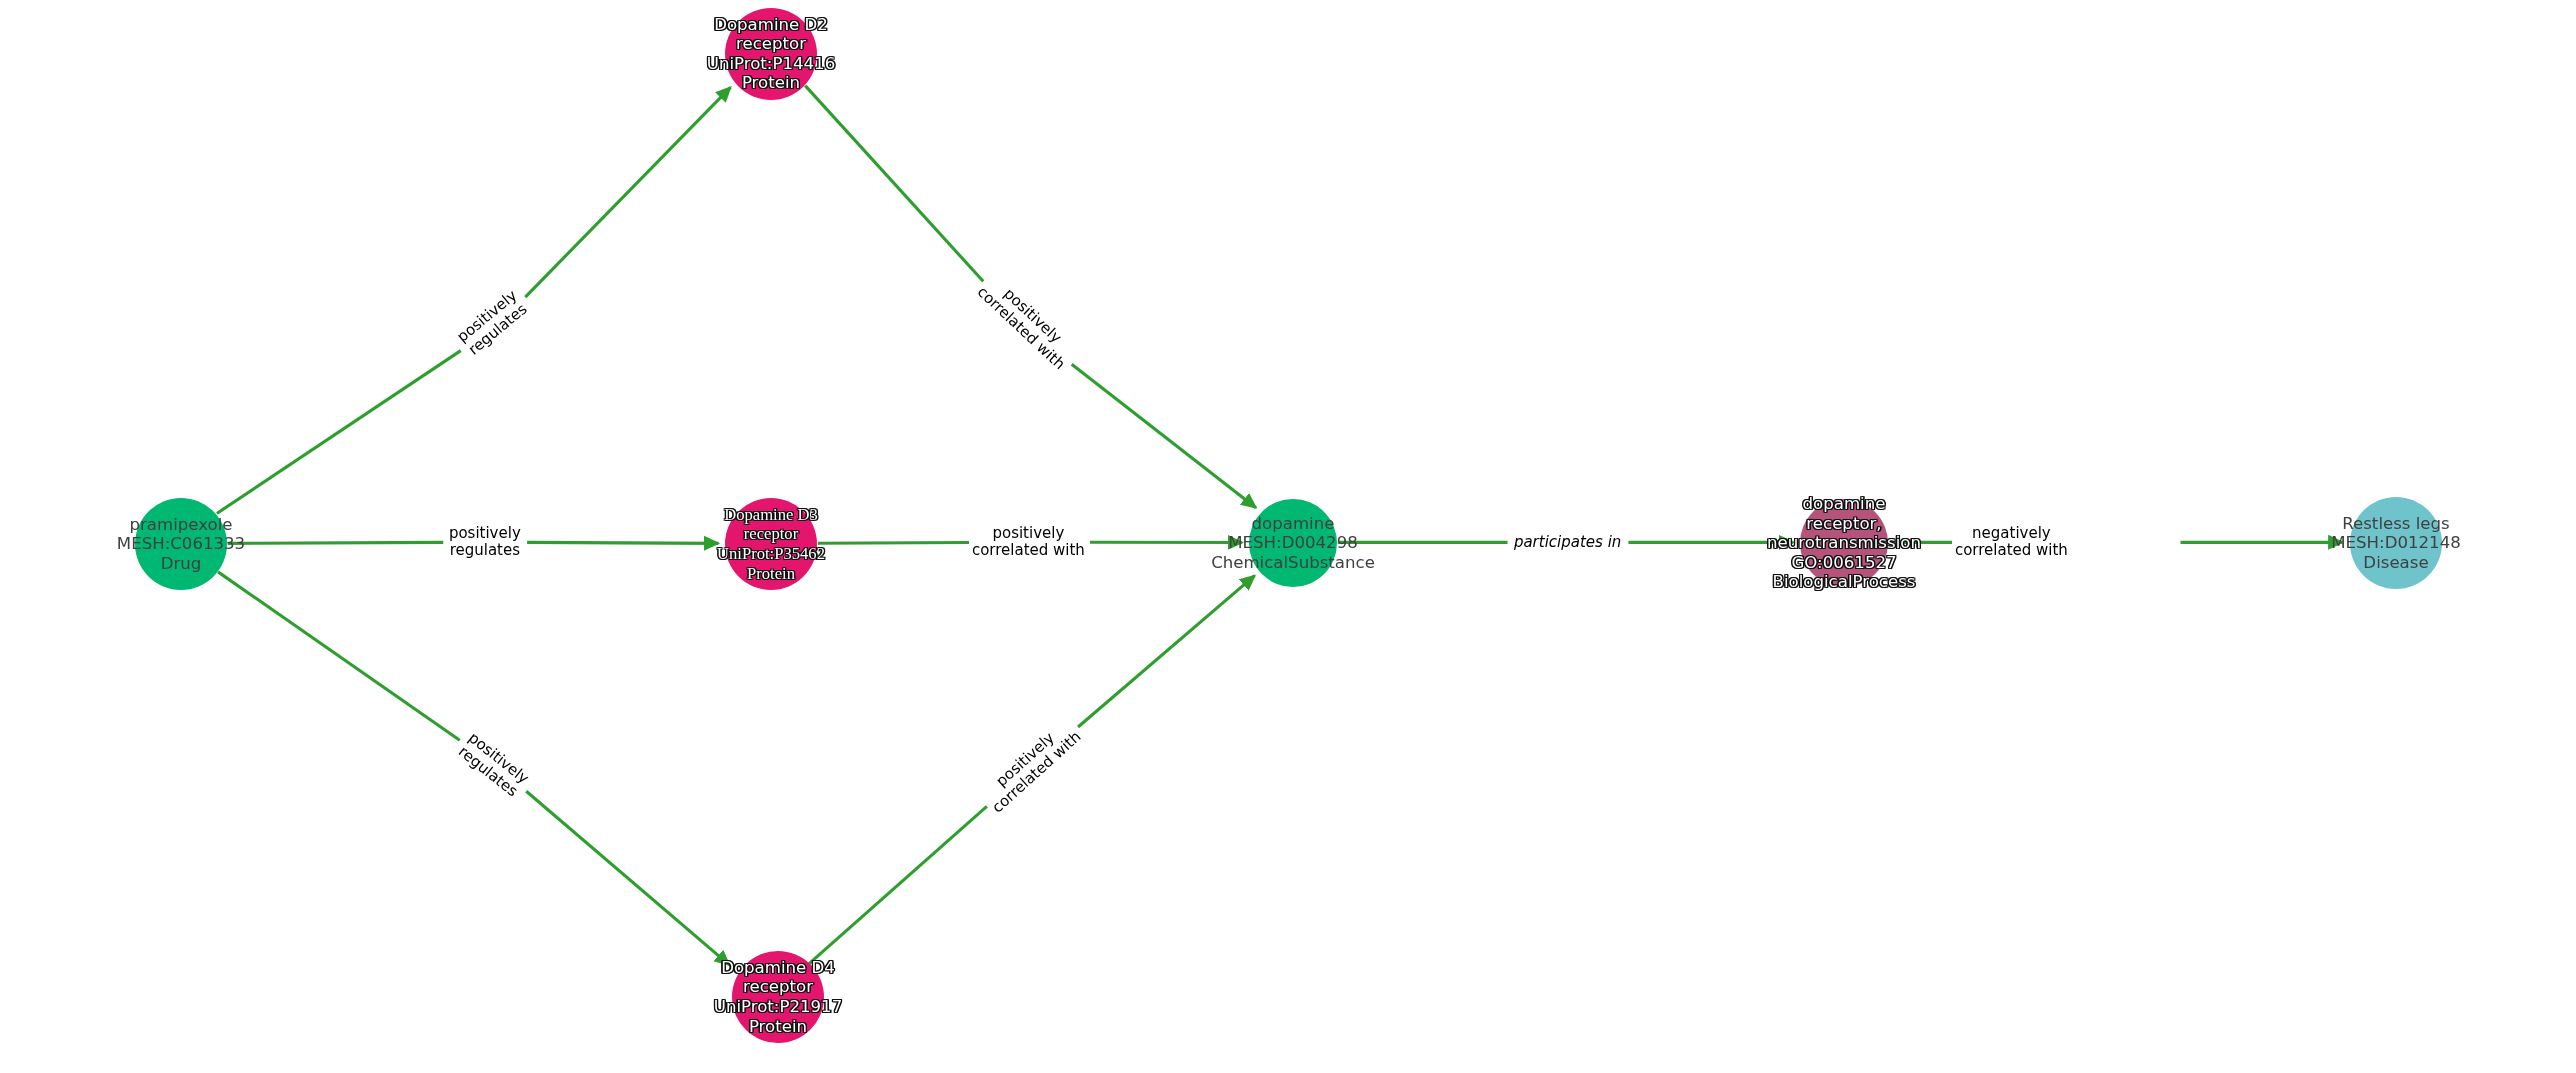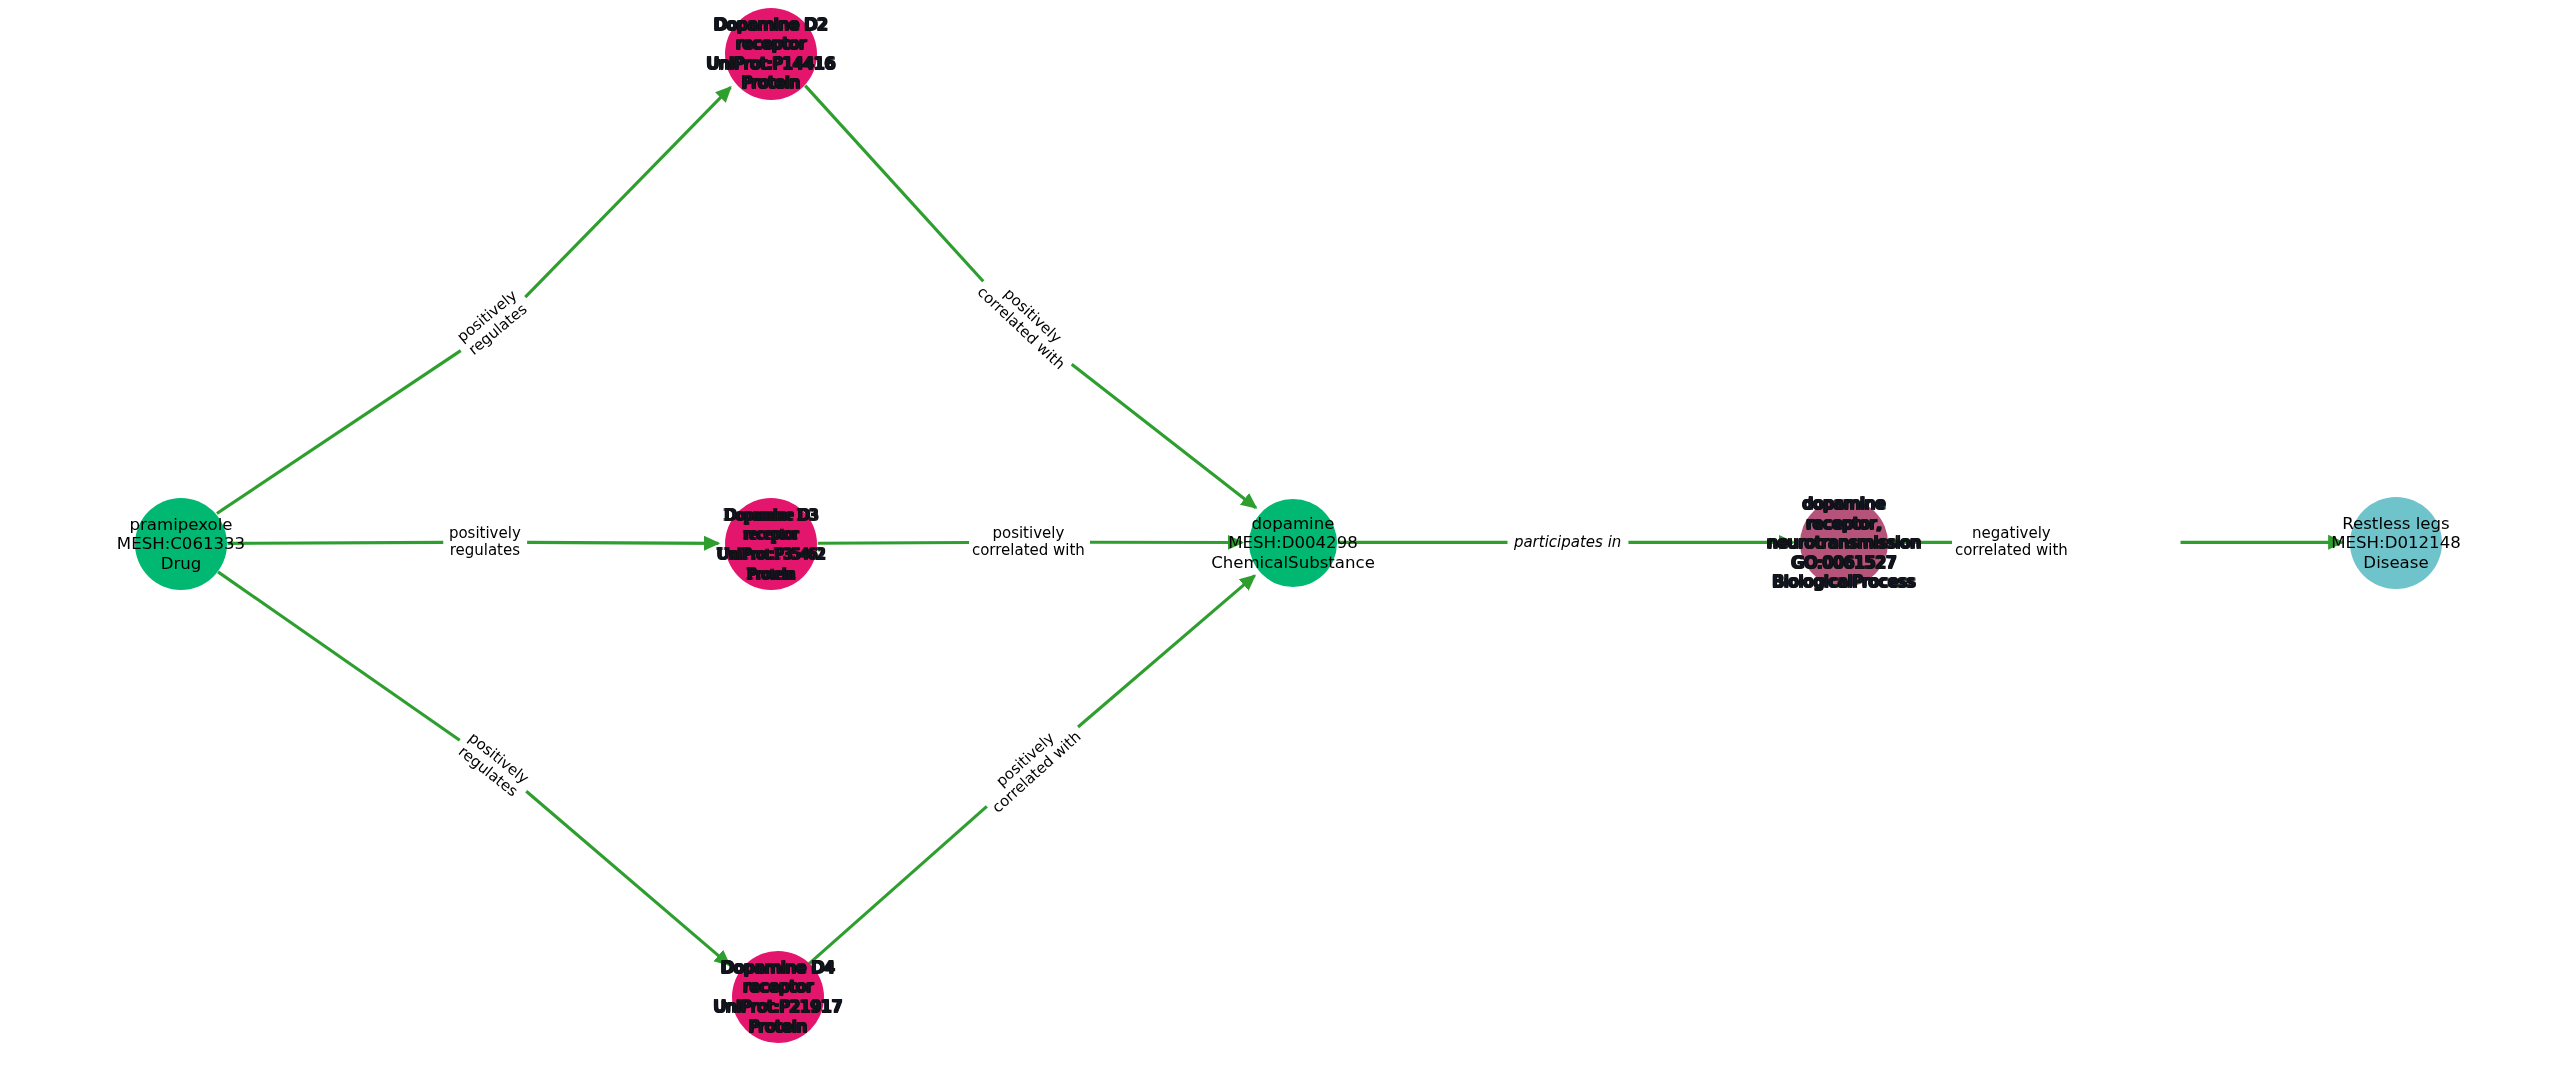--- a/index.html
+++ b/index.html
@@ -35,25 +35,25 @@
     justify-content: center;
     box-sizing: border-box;
   }
   .node-label {
     text-align: center;
     line-height: 1.18;
     white-space: nowrap;
     pointer-events: none;
   }
   .node-label.dark {
-    color: #000000;
+    color: #404040;
     font-size: 16.6px;
   }
   .node-label.outlined {
-    color: #0f172a;
+    color: #ffffff;
     font-size: 16.6px;
     text-shadow:
       -1.3px -1.3px 0 #111, 1.3px -1.3px 0 #111,
       -1.3px  1.3px 0 #111, 1.3px  1.3px 0 #111,
       -1.3px  0    0 #111,  1.3px  0    0 #111,
        0     -1.3px 0 #111,  0     1.3px 0 #111;
   }
   .edge-label {
     position: absolute;
     text-align: center;

